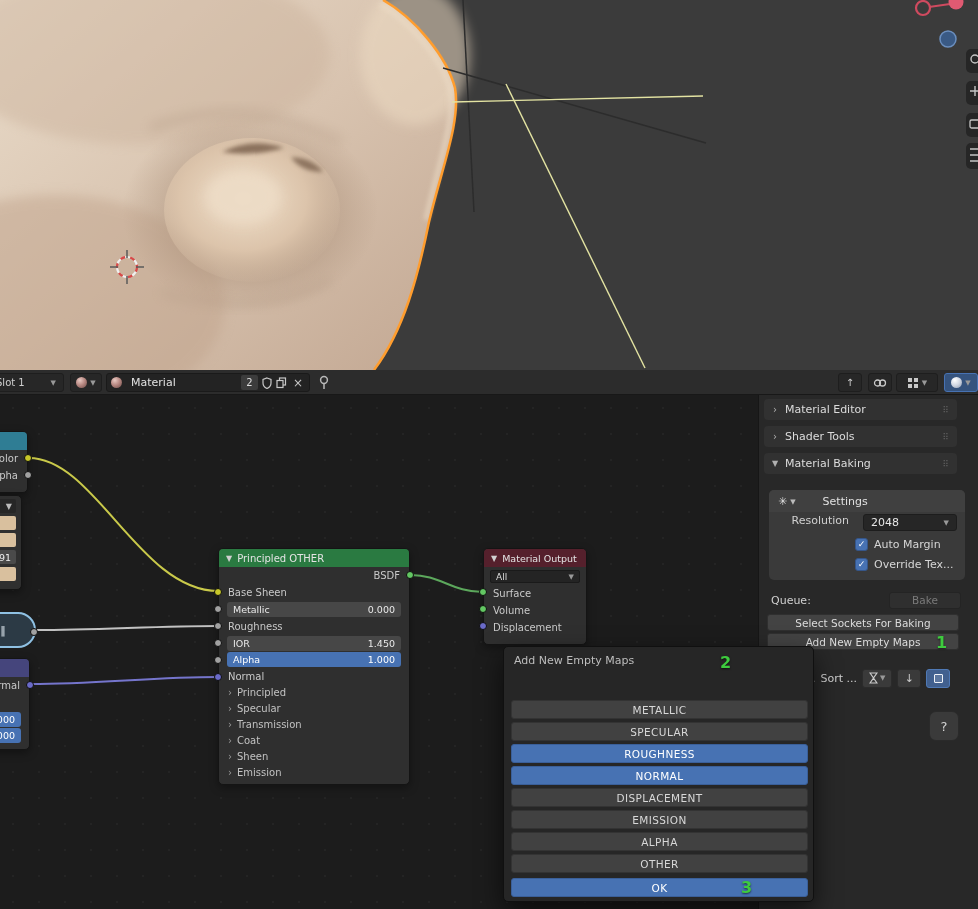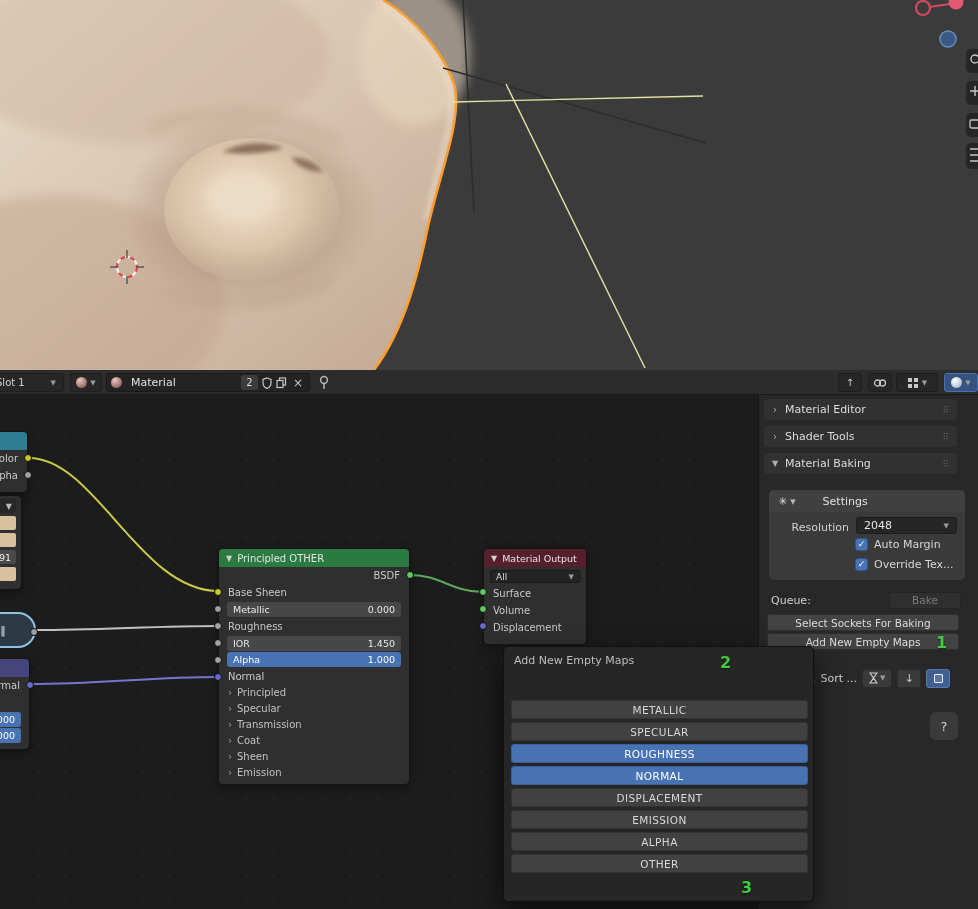--- a/index.html
+++ b/index.html
@@ -65,21 +65,21 @@
   .panel-header{position:absolute;left:5px;width:193px;height:21px;background:#313131;border-radius:4px;
                 display:flex;align-items:center;gap:6px;padding:0 7px;color:#dcdcdc;font-size:11px}
   .parrow{color:#b0b0b0;font-size:10px;width:8px;text-align:center}
   .grip{margin-left:auto;color:#5d5d5d;font-size:9px;letter-spacing:1px}
   .settings-box{position:absolute;left:10px;top:95px;width:196px;height:90px;background:#3a3a3a;border-radius:5px}
   .sbox-head{height:22px;display:flex;align-items:center;padding:0 9px;gap:3px;color:#e0e0e0;
              background:#404040;border-radius:5px 5px 0 0}
   .snow{font-size:11px;color:#dedede}
   .mini-dd{font-size:7px;color:#bbb;margin-top:2px}
   .sbox-title{margin-left:24px}
-  .res-row{height:20px;display:flex;align-items:flex-end;margin:2px 8px 0;gap:7px}
+  .res-row{height:20px;display:flex;align-items:flex-start;margin:2px 8px 0;gap:14px}
   .res-label{width:72px;text-align:right;color:#d0d0d0}
   .dropdown{flex:1;height:17px;background:#262626;border:1px solid #1d1d1d;border-radius:3px;display:flex;
             align-items:center;justify-content:space-between;padding:0 7px;color:#e8e8e8}
   .dropdown .dd{font-size:7px;color:#999}
   .check-row{height:20px;display:flex;align-items:center;gap:6px;padding-left:86px}
   .checkbox{width:13px;height:13px;background:#4772b3;border:1px solid #35568a;border-radius:3px;color:#fff;
             font-size:9px;display:flex;align-items:center;justify-content:center}
   .chk-label{color:#d6d6d6}
   .queue-row{position:absolute;left:12px;top:196px;width:196px;height:18px;display:flex;align-items:center}
   .queue-label{color:#d0d0d0}
@@ -440,17 +440,18 @@
 <div class="popup">
   <div class="popup-title">Add New Empty Maps</div>
   <div class="popt" style="top:53px">METALLIC</div>
   <div class="popt" style="top:75px">SPECULAR</div>
   <div class="popt sel" style="top:97px">ROUGHNESS</div>
   <div class="popt sel" style="top:119px">NORMAL</div>
   <div class="popt" style="top:141px">DISPLACEMENT</div>
   <div class="popt" style="top:163px">EMISSION</div>
   <div class="popt" style="top:185px">ALPHA</div>
   <div class="popt" style="top:207px">OTHER</div>
+  <div class="popt sel" style="top:231px">OK</div>
 </div>
 
 <div class="annot" style="left:936px;top:633px">1</div>
 <div class="annot" style="left:720px;top:653px">2</div>
 <div class="annot" style="left:741px;top:878px">3</div>
 
 </body></html>

